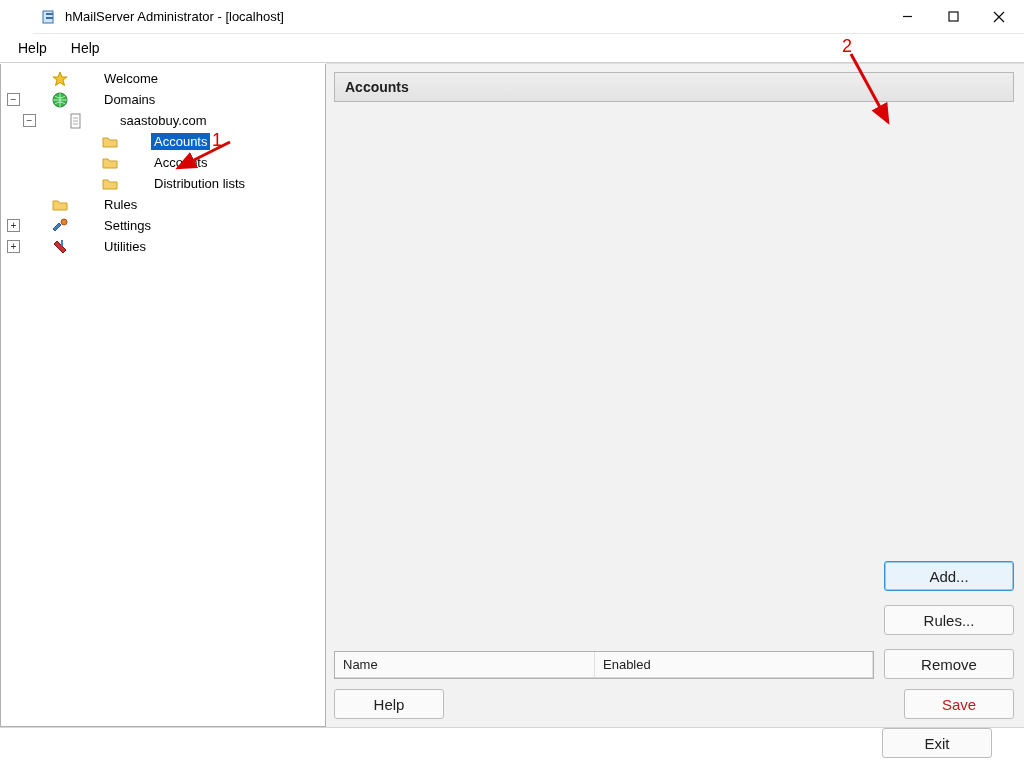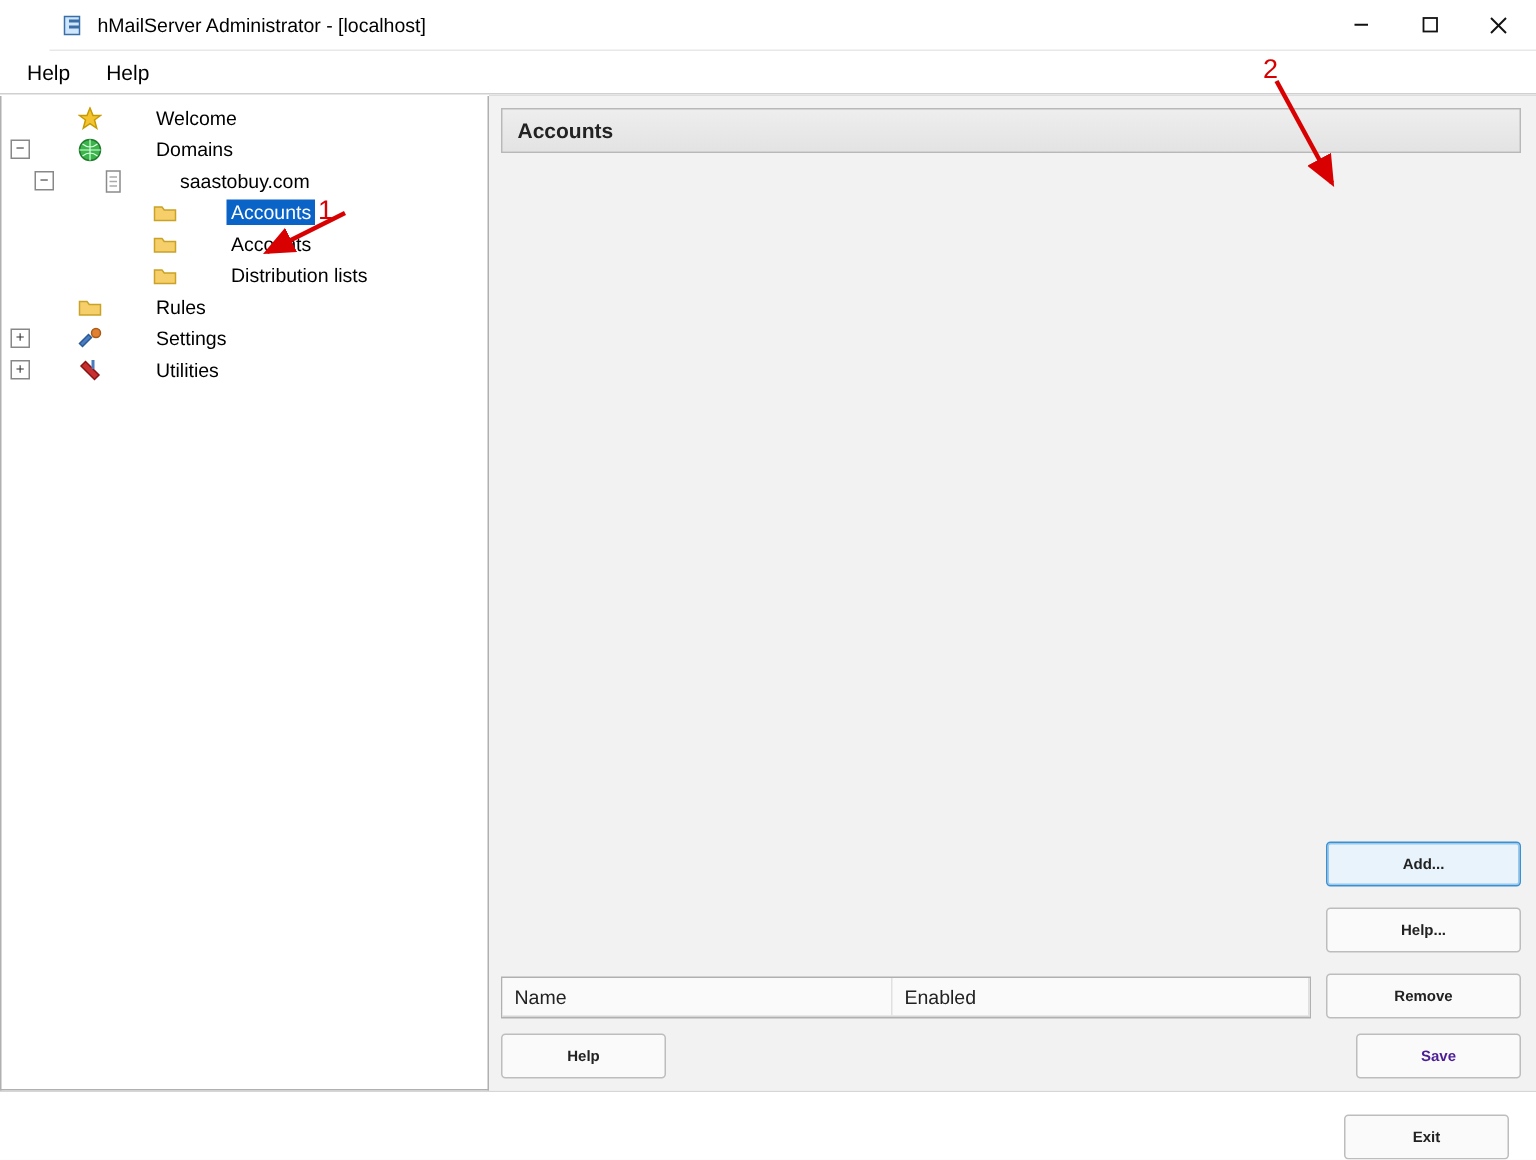--- a/index.html
+++ b/index.html
@@ -152,46 +152,45 @@
     padding-top: 1px;
   }
   .btn {
     height: 30px;
     background: #fafafa;
     border: 1px solid #bdbdbd;
     border-radius: 3px;
     display: flex;
     align-items: center;
     justify-content: center;
-    font-size: 10px;
+    font-size: 15px;
     color: #222;
     cursor: default;
-    font-weight: bold;
   }
   .btn.primary {
     border: 1px solid #3a90d4;
     background: #e9f3fb;
     box-shadow: inset 0 0 0 1px #9cc8ea;
   }
-  .btn.disabled { color: #4c1d95; }
+  .btn.disabled { color: #b91c1c; }
   .lower-buttons {
     display: flex;
     justify-content: space-between;
     padding: 10px 0 0 0;
     gap: 10px;
   }
   .lower-buttons .btn { width: 110px; }
   
   .footer {
     height: 46px;
     border-top: 1px solid #d6d6d6;
     display: flex;
-    align-items: flex-end;
+    align-items: flex-start;
     justify-content: flex-end;
-    padding: 0 18px;
+    padding: 0 32px;
     background: #fff;
   }
   .footer .btn { width: 110px; }
   
   .annotation {
     position: absolute;
     pointer-events: none;
     color: #d80000;
     font-size: 18px;
     font-weight: normal;
@@ -356,21 +355,21 @@
     <div class="panel-body">
       <div class="listbox">
         <div class="list-header">
           <div class="col col-name">Name</div>
           <div class="col col-enabled">Enabled</div>
         </div>
         <div class="list-rows"></div>
       </div>
       <div class="sidebuttons">
         <div class="btn primary">Add...</div>
-        <div class="btn">Help...</div>
+        <div class="btn">Rules...</div>
         <div class="btn">Remove</div>
       </div>
     </div>
     <div class="lower-buttons">
       <div class="btn">Help</div>
       <div class="btn disabled">Save</div>
     </div>
   </div>
 </div>
 

